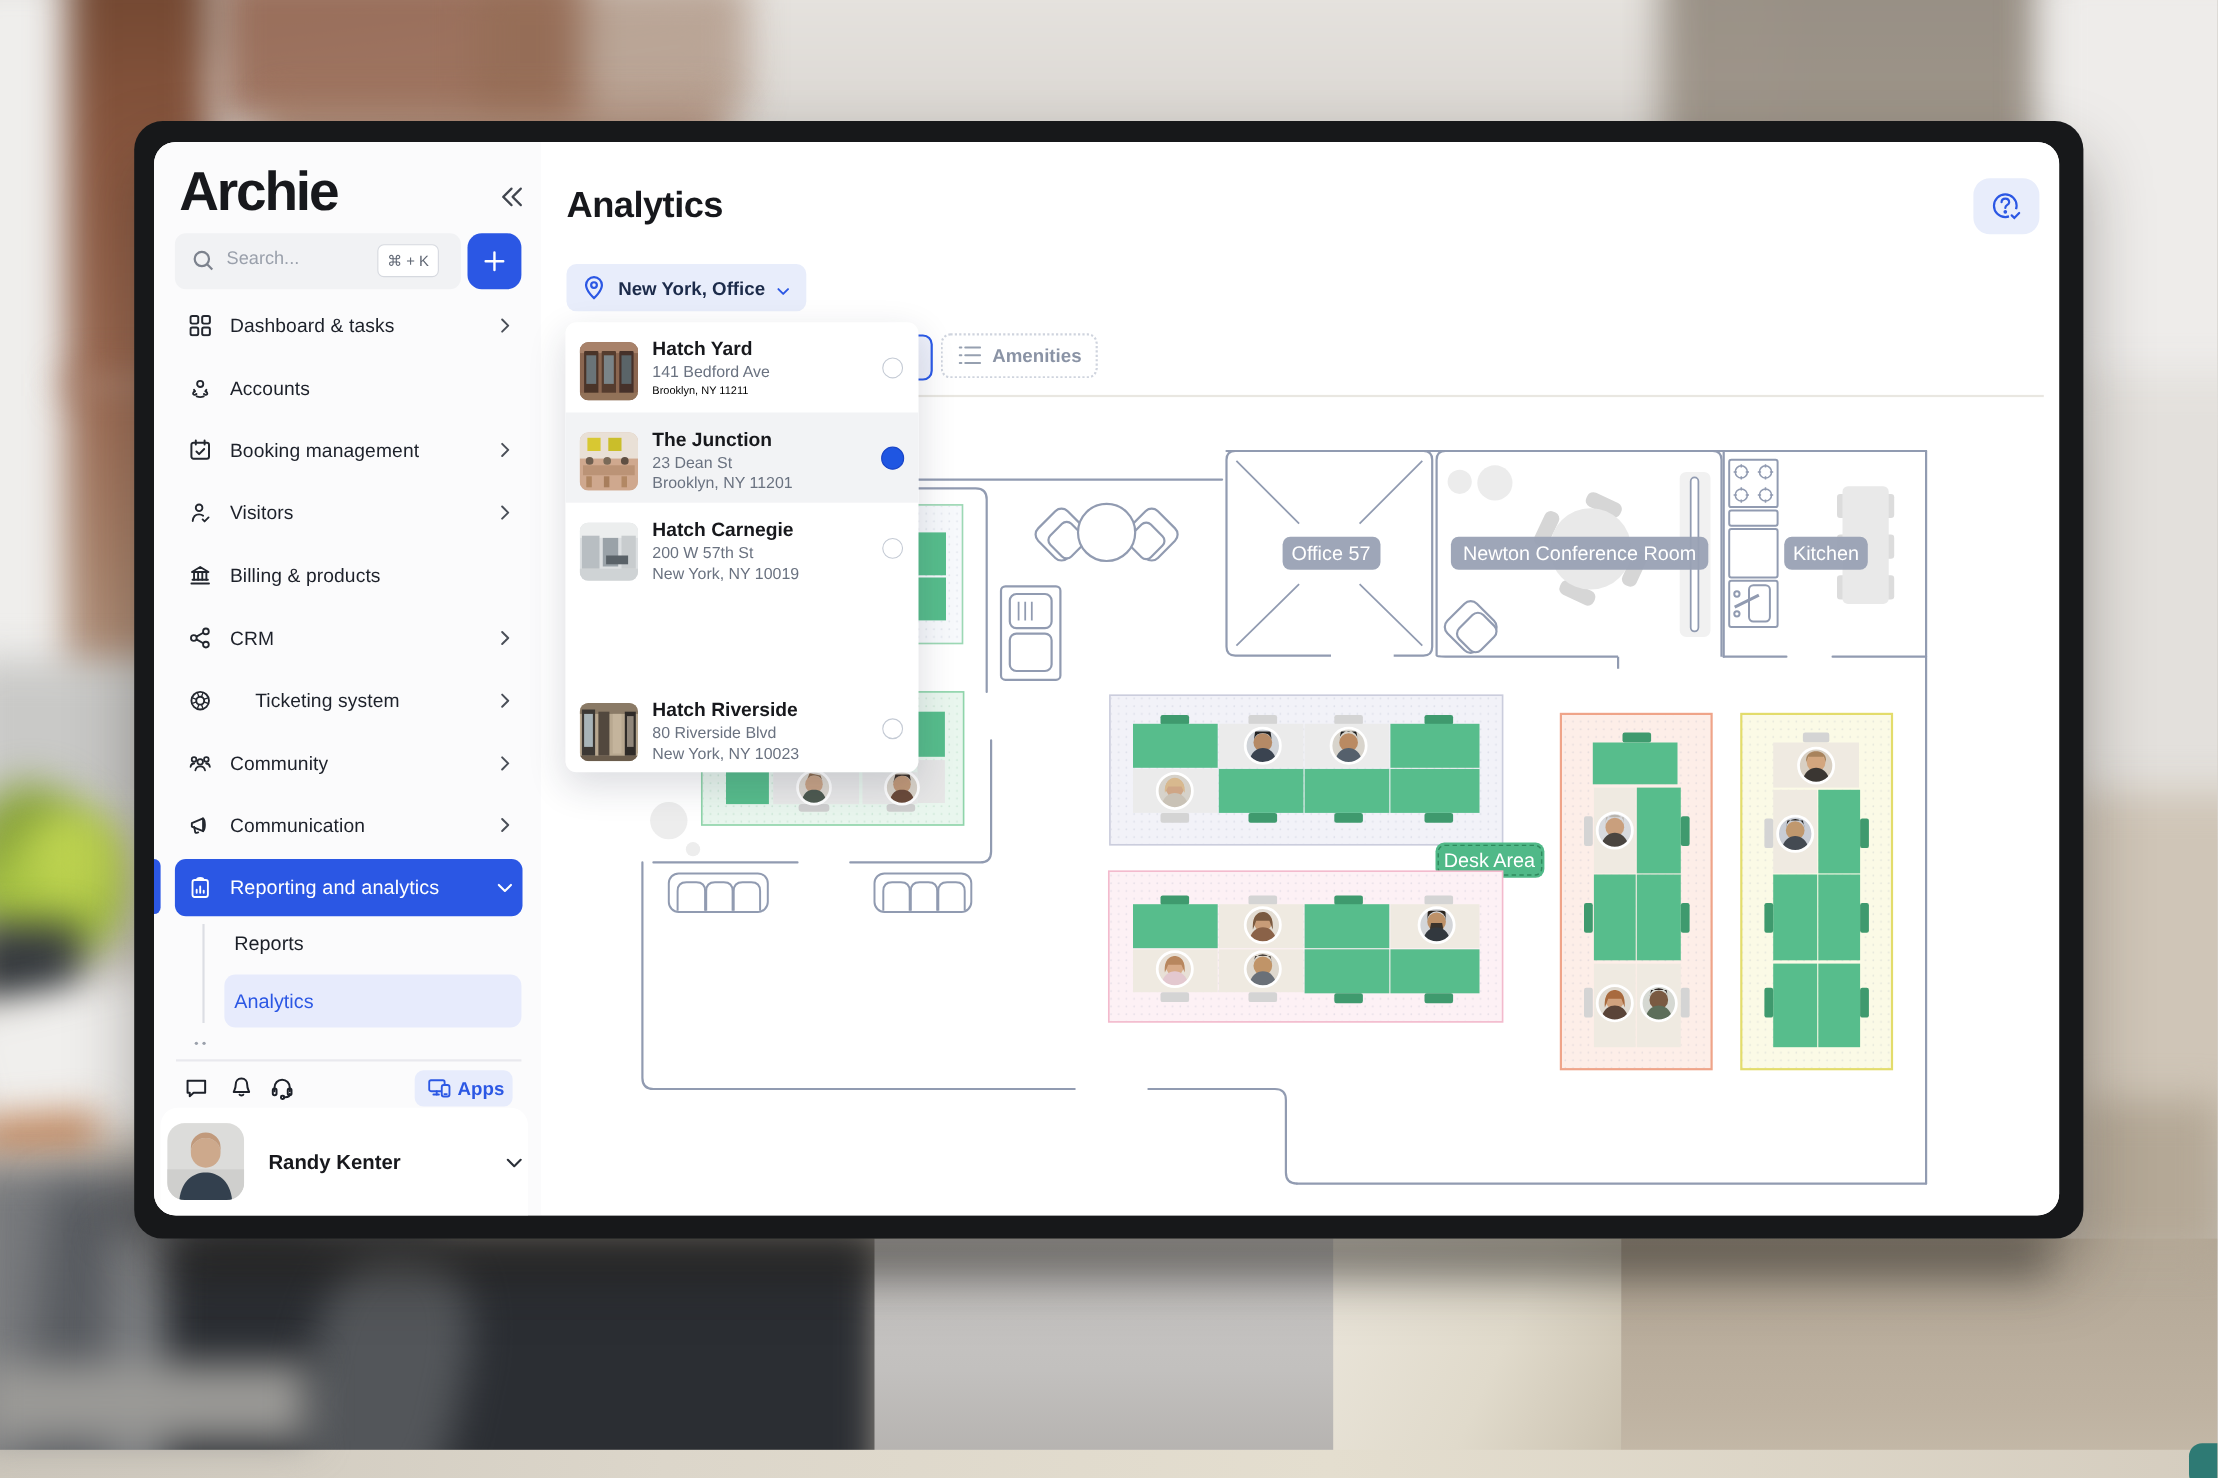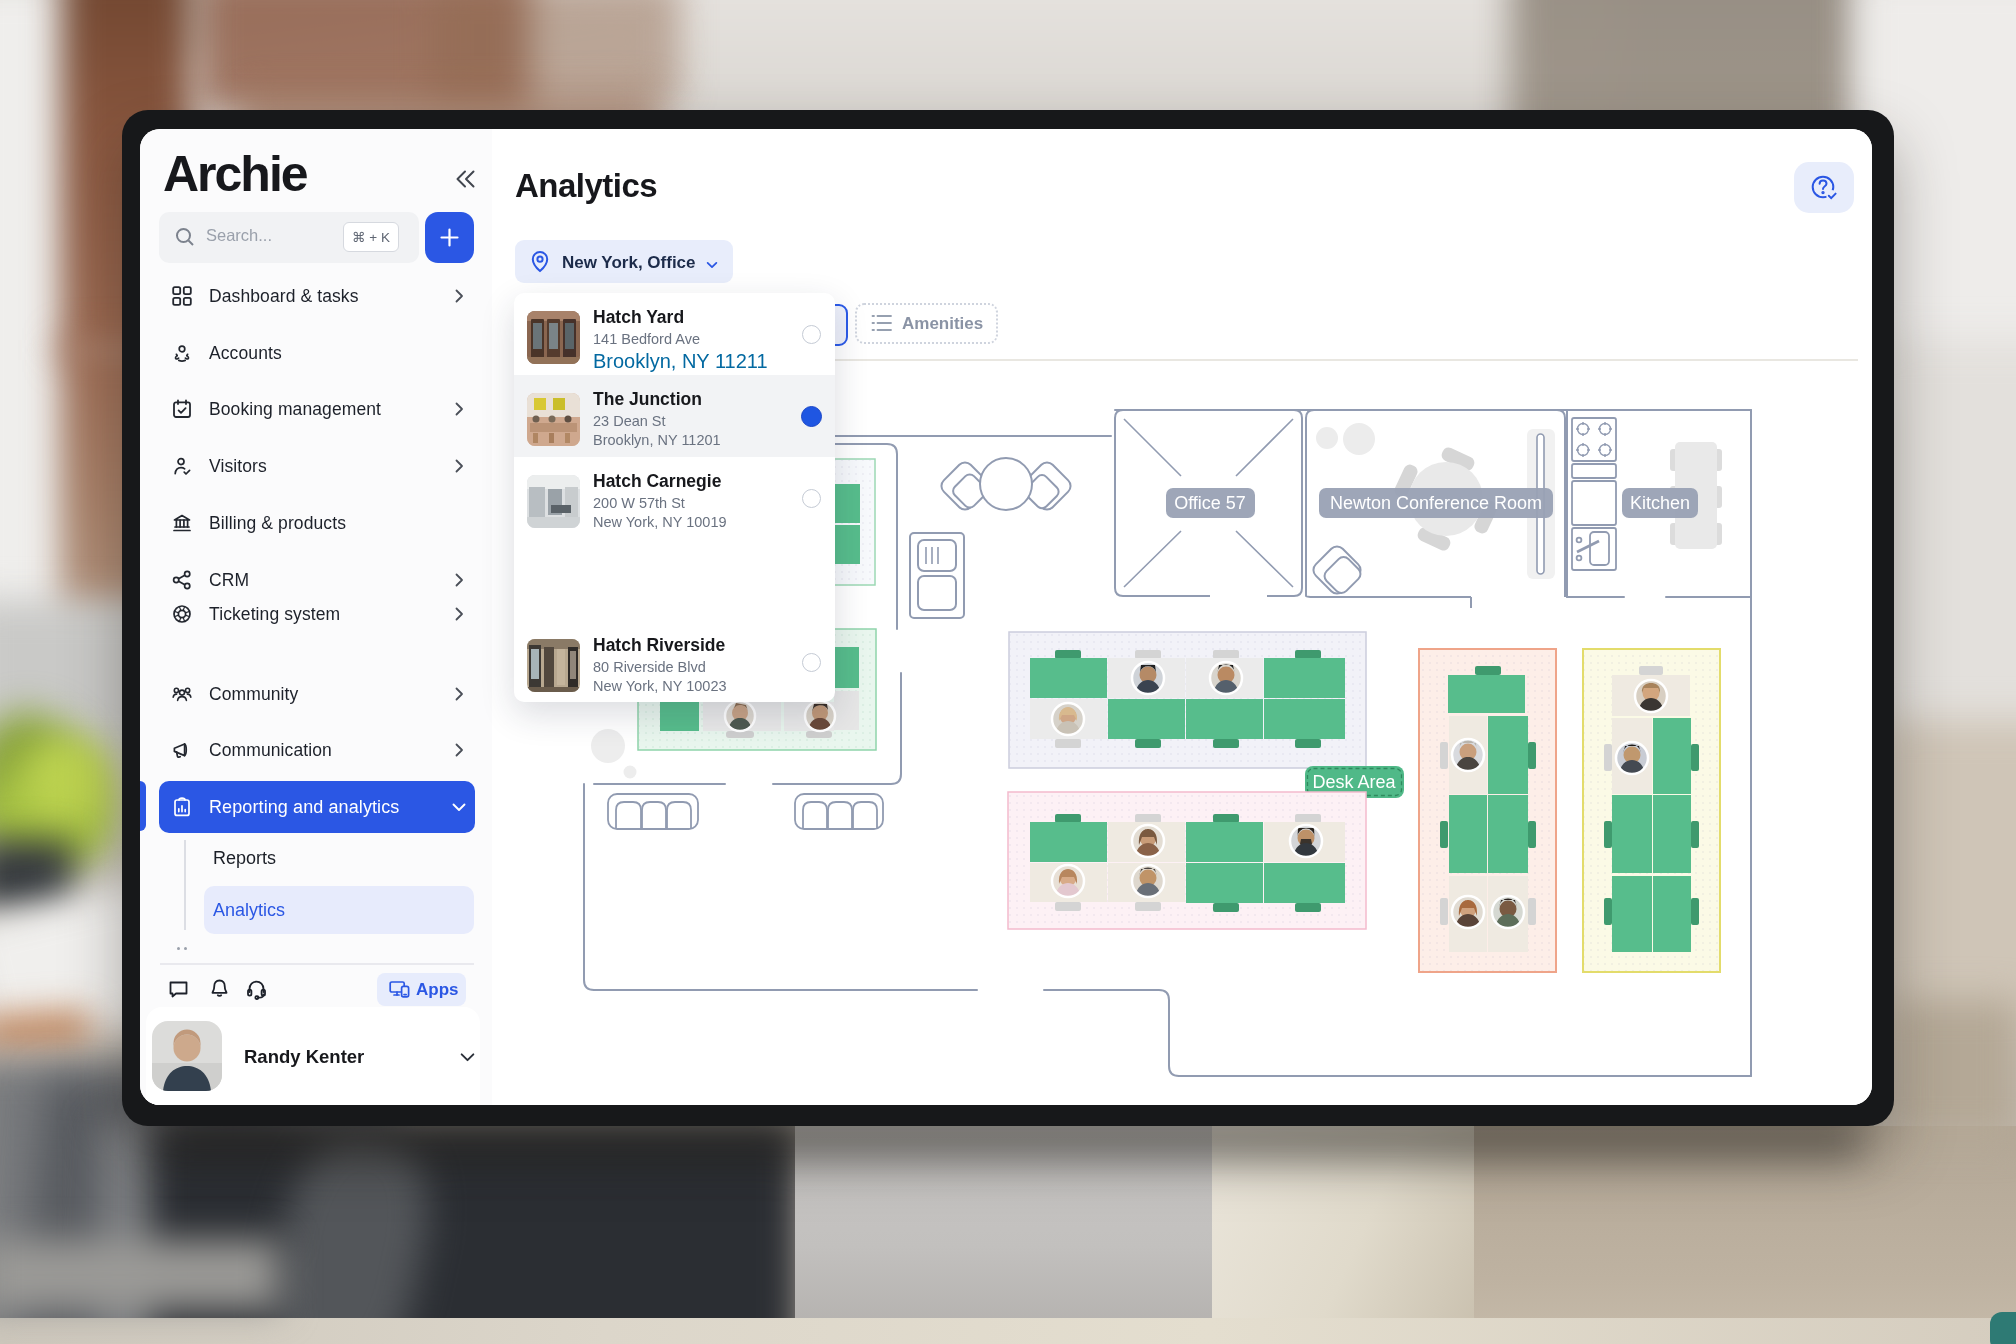--- a/index.html
+++ b/index.html
@@ -175,21 +175,21 @@
             <circle cx="15.2" cy="4" r="2.6"></circle>
             <circle cx="15.2" cy="16" r="2.6"></circle>
             <path d="M6.6 8.8 L12.8 5.2 M6.6 11.2 L12.8 14.8"></path>
           </svg>
         <div class="lb">CRM</div>
         <svg class="chev" viewBox="0 0 16 16" fill="none" stroke="#4a4f58" stroke-width="1.8" stroke-linecap="round" stroke-linejoin="round">
             <path d="M5.5 2.5 L11 8 L5.5 13.5"></path>
           </svg>
       </div>
 
-      <div class="navrow" style="top:462px;">
+      <div class="navrow" style="top:485px;gap:23px;">
         <svg class="ic" viewBox="0 0 20 20" fill="none" stroke="#23272f" stroke-width="1.7">
             <circle cx="10" cy="10" r="8"></circle>
             <circle cx="10" cy="10" r="3.6"></circle>
             <path d="M7.5 2.9 L8.9 6.7 M12.5 2.9 L11.1 6.7 M17.1 7.5 L13.3 8.9 M17.1 12.5 L13.3 11.1 M12.5 17.1 L11.1 13.3 M7.5 17.1 L8.9 13.3 M2.9 12.5 L6.7 11.1 M2.9 7.5 L6.7 8.9" stroke-width="1.2"></path>
           </svg>
         <div class="lb">Ticketing system</div>
         <svg class="chev" viewBox="0 0 16 16" fill="none" stroke="#4a4f58" stroke-width="1.8" stroke-linecap="round" stroke-linejoin="round">
             <path d="M5.5 2.5 L11 8 L5.5 13.5"></path>
           </svg>
       </div>
@@ -720,21 +720,21 @@
             <rect x="4" y="8" width="13" height="40" fill="#4a3428" rx="1"></rect>
             <rect x="20" y="8" width="13" height="40" fill="#553c2e" rx="1"></rect>
             <rect x="36" y="8" width="13" height="40" fill="#46312a" rx="1"></rect>
             <rect x="6" y="12" width="9" height="26" fill="#6a7478"></rect>
             <rect x="22" y="12" width="9" height="26" fill="#7a8488"></rect>
             <rect x="38" y="12" width="9" height="26" fill="#5a6468"></rect>
             <rect y="46" width="53" height="7" fill="#927258"></rect>
           </svg>
         <div class="abs" style="left:79px;top:14px;font-size:17.5px;font-weight:bold;color:#17181c;">Hatch Yard</div>
         <div class="abs" style="left:79px;top:38px;font-size:14.5px;color:#6a7280;">141 Bedford Ave</div>
-        <div class="abs" style="left:79px;top:57px;font-size:20px;color:#0369a1;">Brooklyn, NY 11211</div>
+        <div class="abs" style="left:79px;top:57px;font-size:10px;color:#000000;">Brooklyn, NY 11211</div>
         <div class="abs" style="left:288px;top:32px;width:19px;height:19px;border:1.6px solid #c5cbd5;border-radius:50%;"></div>
       </div>
 
       <div class="abs" style="left:0;top:82px;width:321px;height:82px;background:#f2f3f5;">
         <svg class="abs" style="left:13px;top:18px;border-radius:8px;" width="53" height="53" viewBox="0 0 53 53">
             <rect width="53" height="53" fill="#d9bda9"></rect>
             <rect width="53" height="24" fill="#e9e0d6"></rect>
             <rect x="7" y="5" width="12" height="12" fill="#d8c832"></rect>
             <rect x="26" y="5" width="12" height="12" fill="#cabe2a"></rect>
             <rect y="24" width="53" height="29" fill="#cfa88e"></rect>

